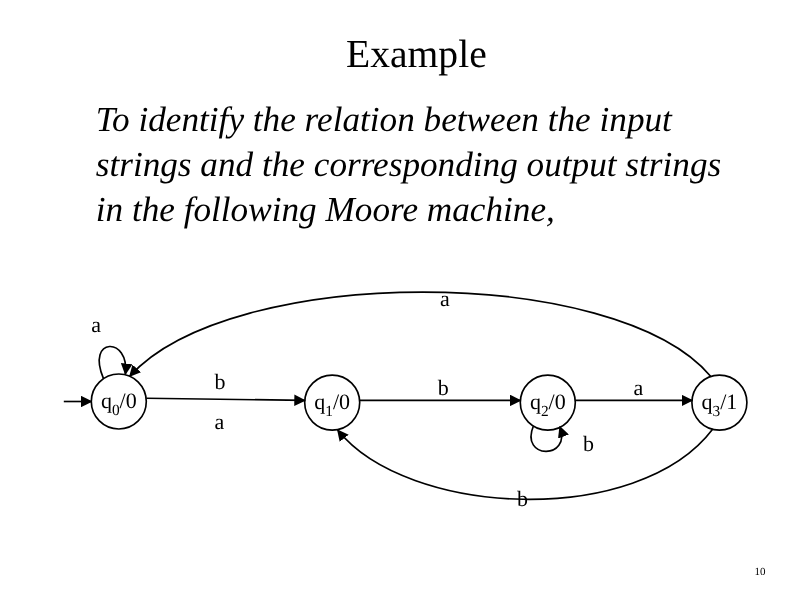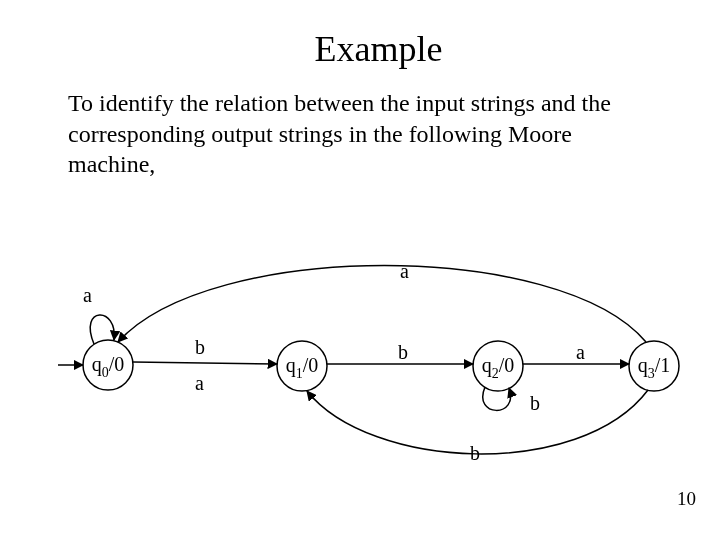--- a/index.html
+++ b/index.html
@@ -13,37 +13,38 @@
     overflow: hidden;
   }
   .title {
     text-align: center;
     font-size: 36px;
     margin-top: 28px;
     margin-bottom: 18px;
     margin-left: 37px;
   }
   .bodytext {
-    font-size: 24px;
+    font-size: 32px;
     line-height: 1.28;
-    margin-left: 68px;
+    margin-left: 87px;
     margin-right: 60px;
+    font-style: italic;
   }
   .diagram {
     position: absolute;
     left: 0;
     top: 260px;
     width: 720px;
     height: 240px;
   }
   .page-num {
     position: absolute;
     right: 24px;
-    bottom: 30px;
-    font-size: 19px;
+    bottom: 14px;
+    font-size: 10px;
   }
   .state {
     font-family: "Times New Roman", Times, serif;
     pointer-events: none;
   }
   .sub { font-size: 14px; }
   .lab { font-size: 20px; }
 </style>
 </head>
 <body>

